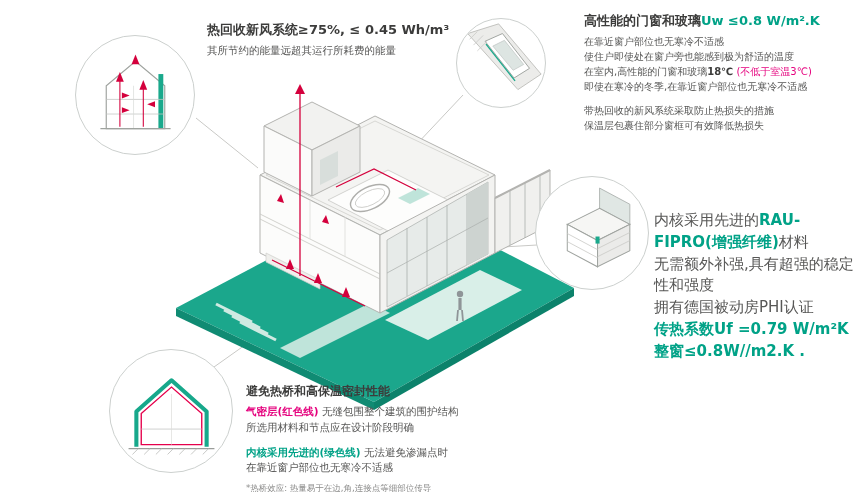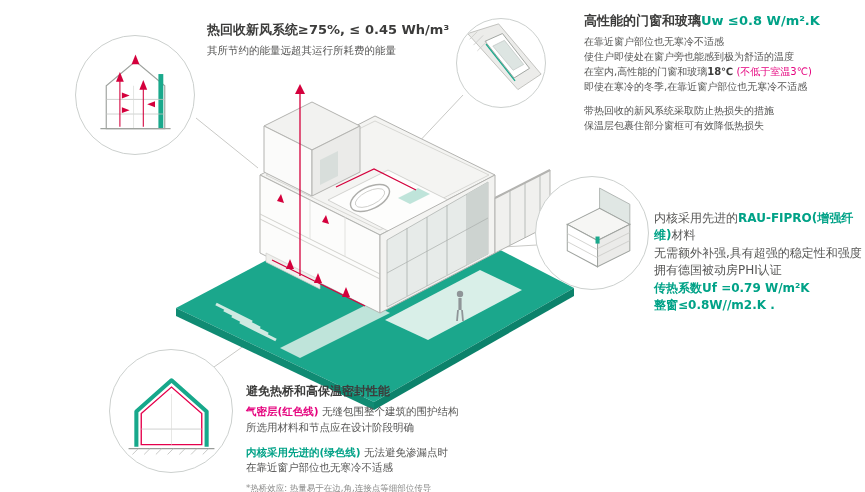--- a/index.html
+++ b/index.html
@@ -12,21 +12,21 @@
           z-index:2;display:flex;align-items:center;justify-content:center;box-sizing:border-box;overflow:hidden;}
   .c-vent{left:75px;top:35px;width:120px;height:120px;}
   .c-corner{left:456px;top:18px;width:90px;height:90px;}
   .c-profile{left:535px;top:176px;width:114px;height:114px;}
   .c-thermal{left:109px;top:349px;width:124px;height:124px;}
   .tb{position:absolute;z-index:3;font-size:10.5px;line-height:1.5;color:#575756;}
   .tb .title{font-weight:bold;color:#3c3c3b;font-size:13px;margin-bottom:5px;line-height:1.25;}
   .t-vent{left:207px;top:22px;width:252px;}
   .t-win{left:584px;top:13px;width:276px;font-size:10px;}
   .t-win .title{font-size:13px;}
-  .t-profile{left:654px;top:210px;width:208px;font-size:12px;line-height:1.45;}
+  .t-profile{left:654px;top:210px;width:208px;font-size:15px;line-height:1.45;}
   .t-thermal{left:246px;top:384px;width:286px;}
   .t-thermal .title{font-size:12px;}
   .teal-b{color:#00a287;font-weight:bold;}
   .pink-b{color:#e5007d;font-weight:bold;text-align:center;}
   .pink{color:#e5007d;}
   .em-dark{color:#3c3c3b;font-weight:bold;}
   .gap{margin-top:9px;}
   .footnote{font-size:8.5px;color:#8a8a89;margin-top:6px;}
 </style>
 </head>

